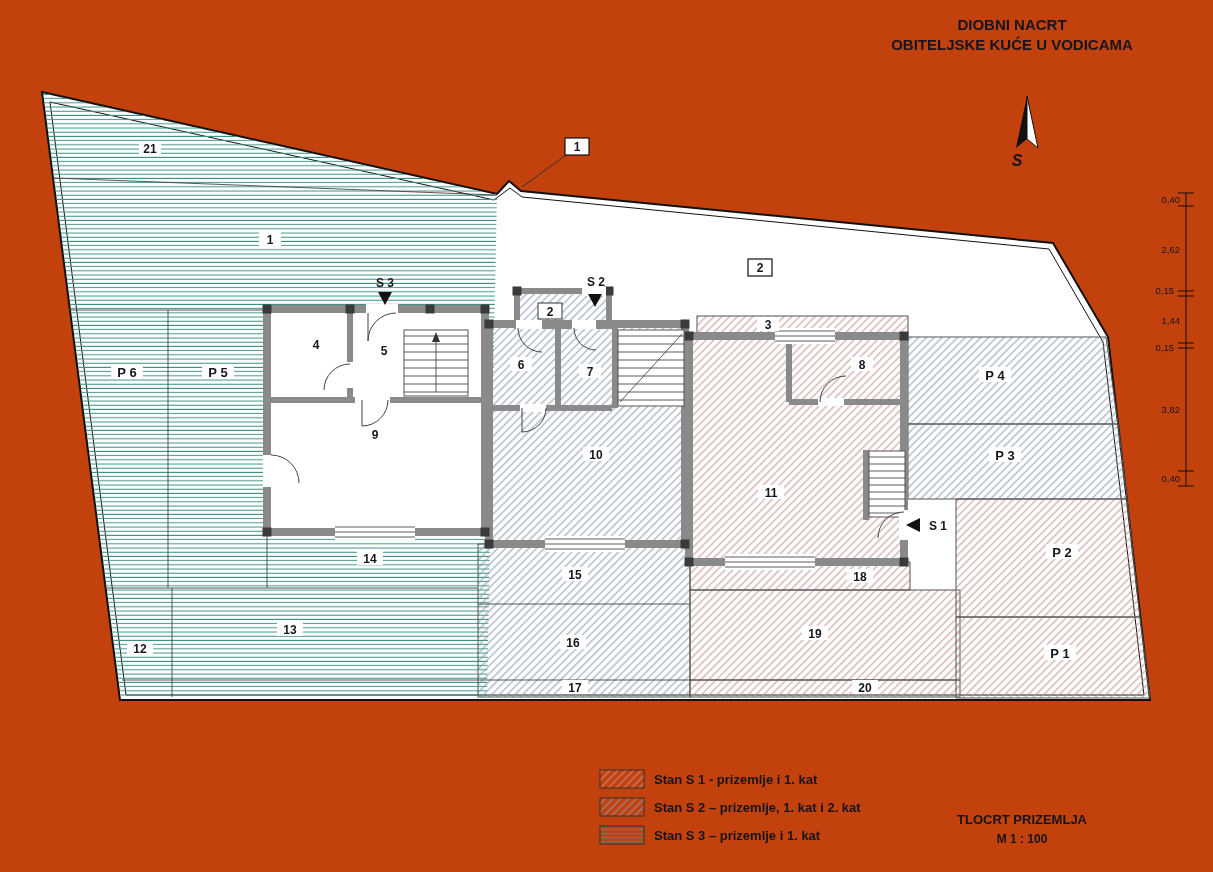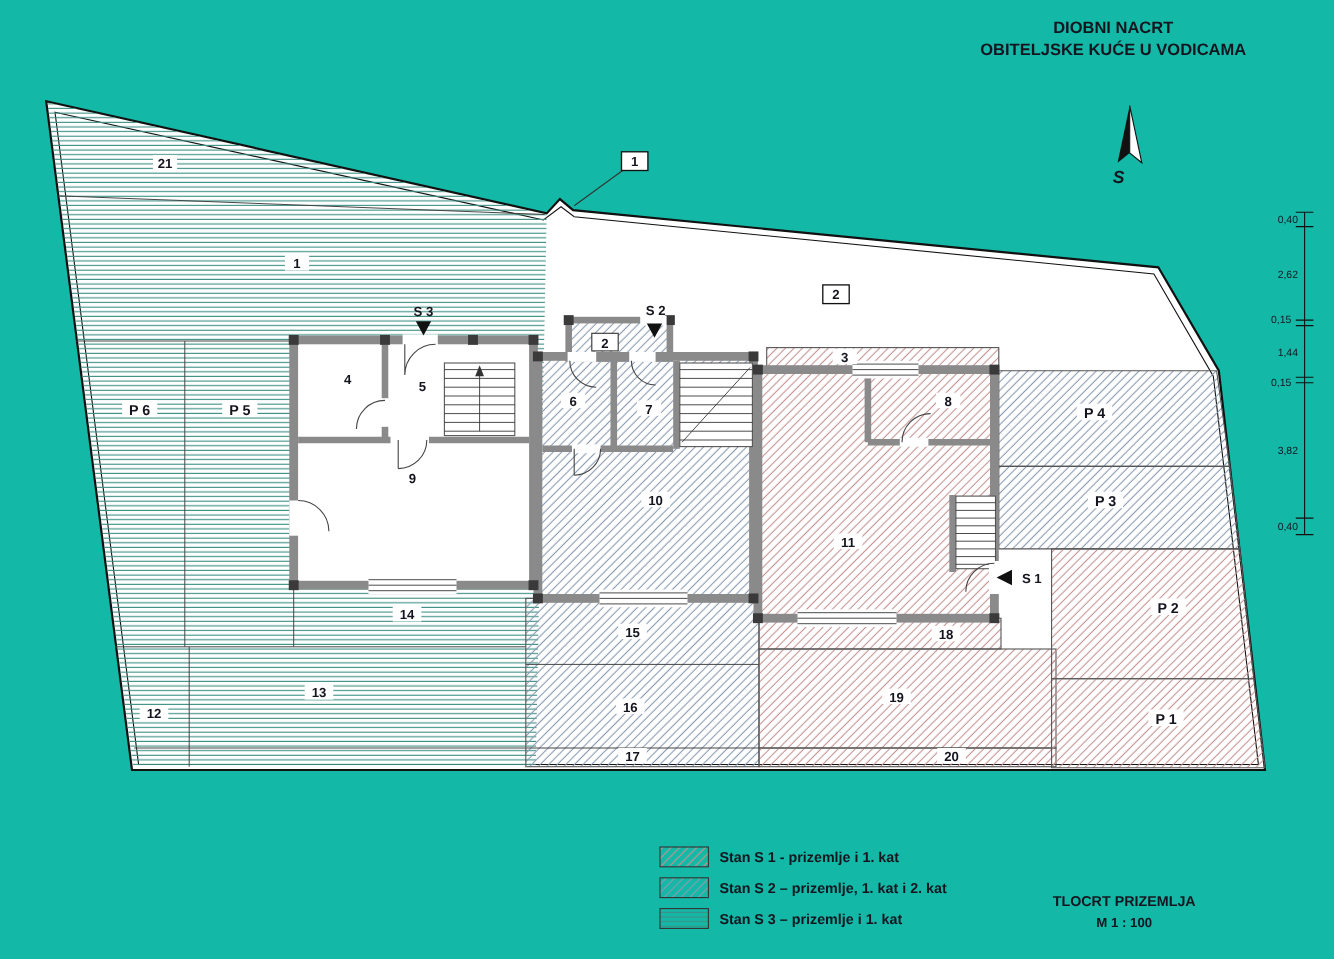--- a/index.html
+++ b/index.html
@@ -1,16 +1,16 @@
 <!DOCTYPE html>
 <html><head>
 <meta charset="utf-8">
 <style>
   html,body{margin:0;padding:0;background:#fff;}
-  .page{width:1213px;height:872px;position:relative;background:#14b8a6;overflow:hidden;}
+  .page{width:1213px;height:872px;position:relative;background:#c2410c;overflow:hidden;}
   svg{display:block;}
   text{font-family:"Liberation Sans",sans-serif;fill:#15151f;}
   .ttl{font-size:15px;font-weight:bold;text-anchor:middle;}
   .lbl{font-size:12px;font-weight:bold;text-anchor:middle;}
   .plbl{font-size:13px;font-weight:bold;text-anchor:middle;}
   .dim{font-size:9.5px;text-anchor:end;}
   .leg{font-size:13px;font-weight:bold;text-anchor:start;}
   .tb{font-size:13px;font-weight:bold;text-anchor:middle;}
   .north{font-size:16px;font-weight:bold;font-style:italic;text-anchor:middle;}
   .thin{stroke:#444;stroke-width:0.9;}

